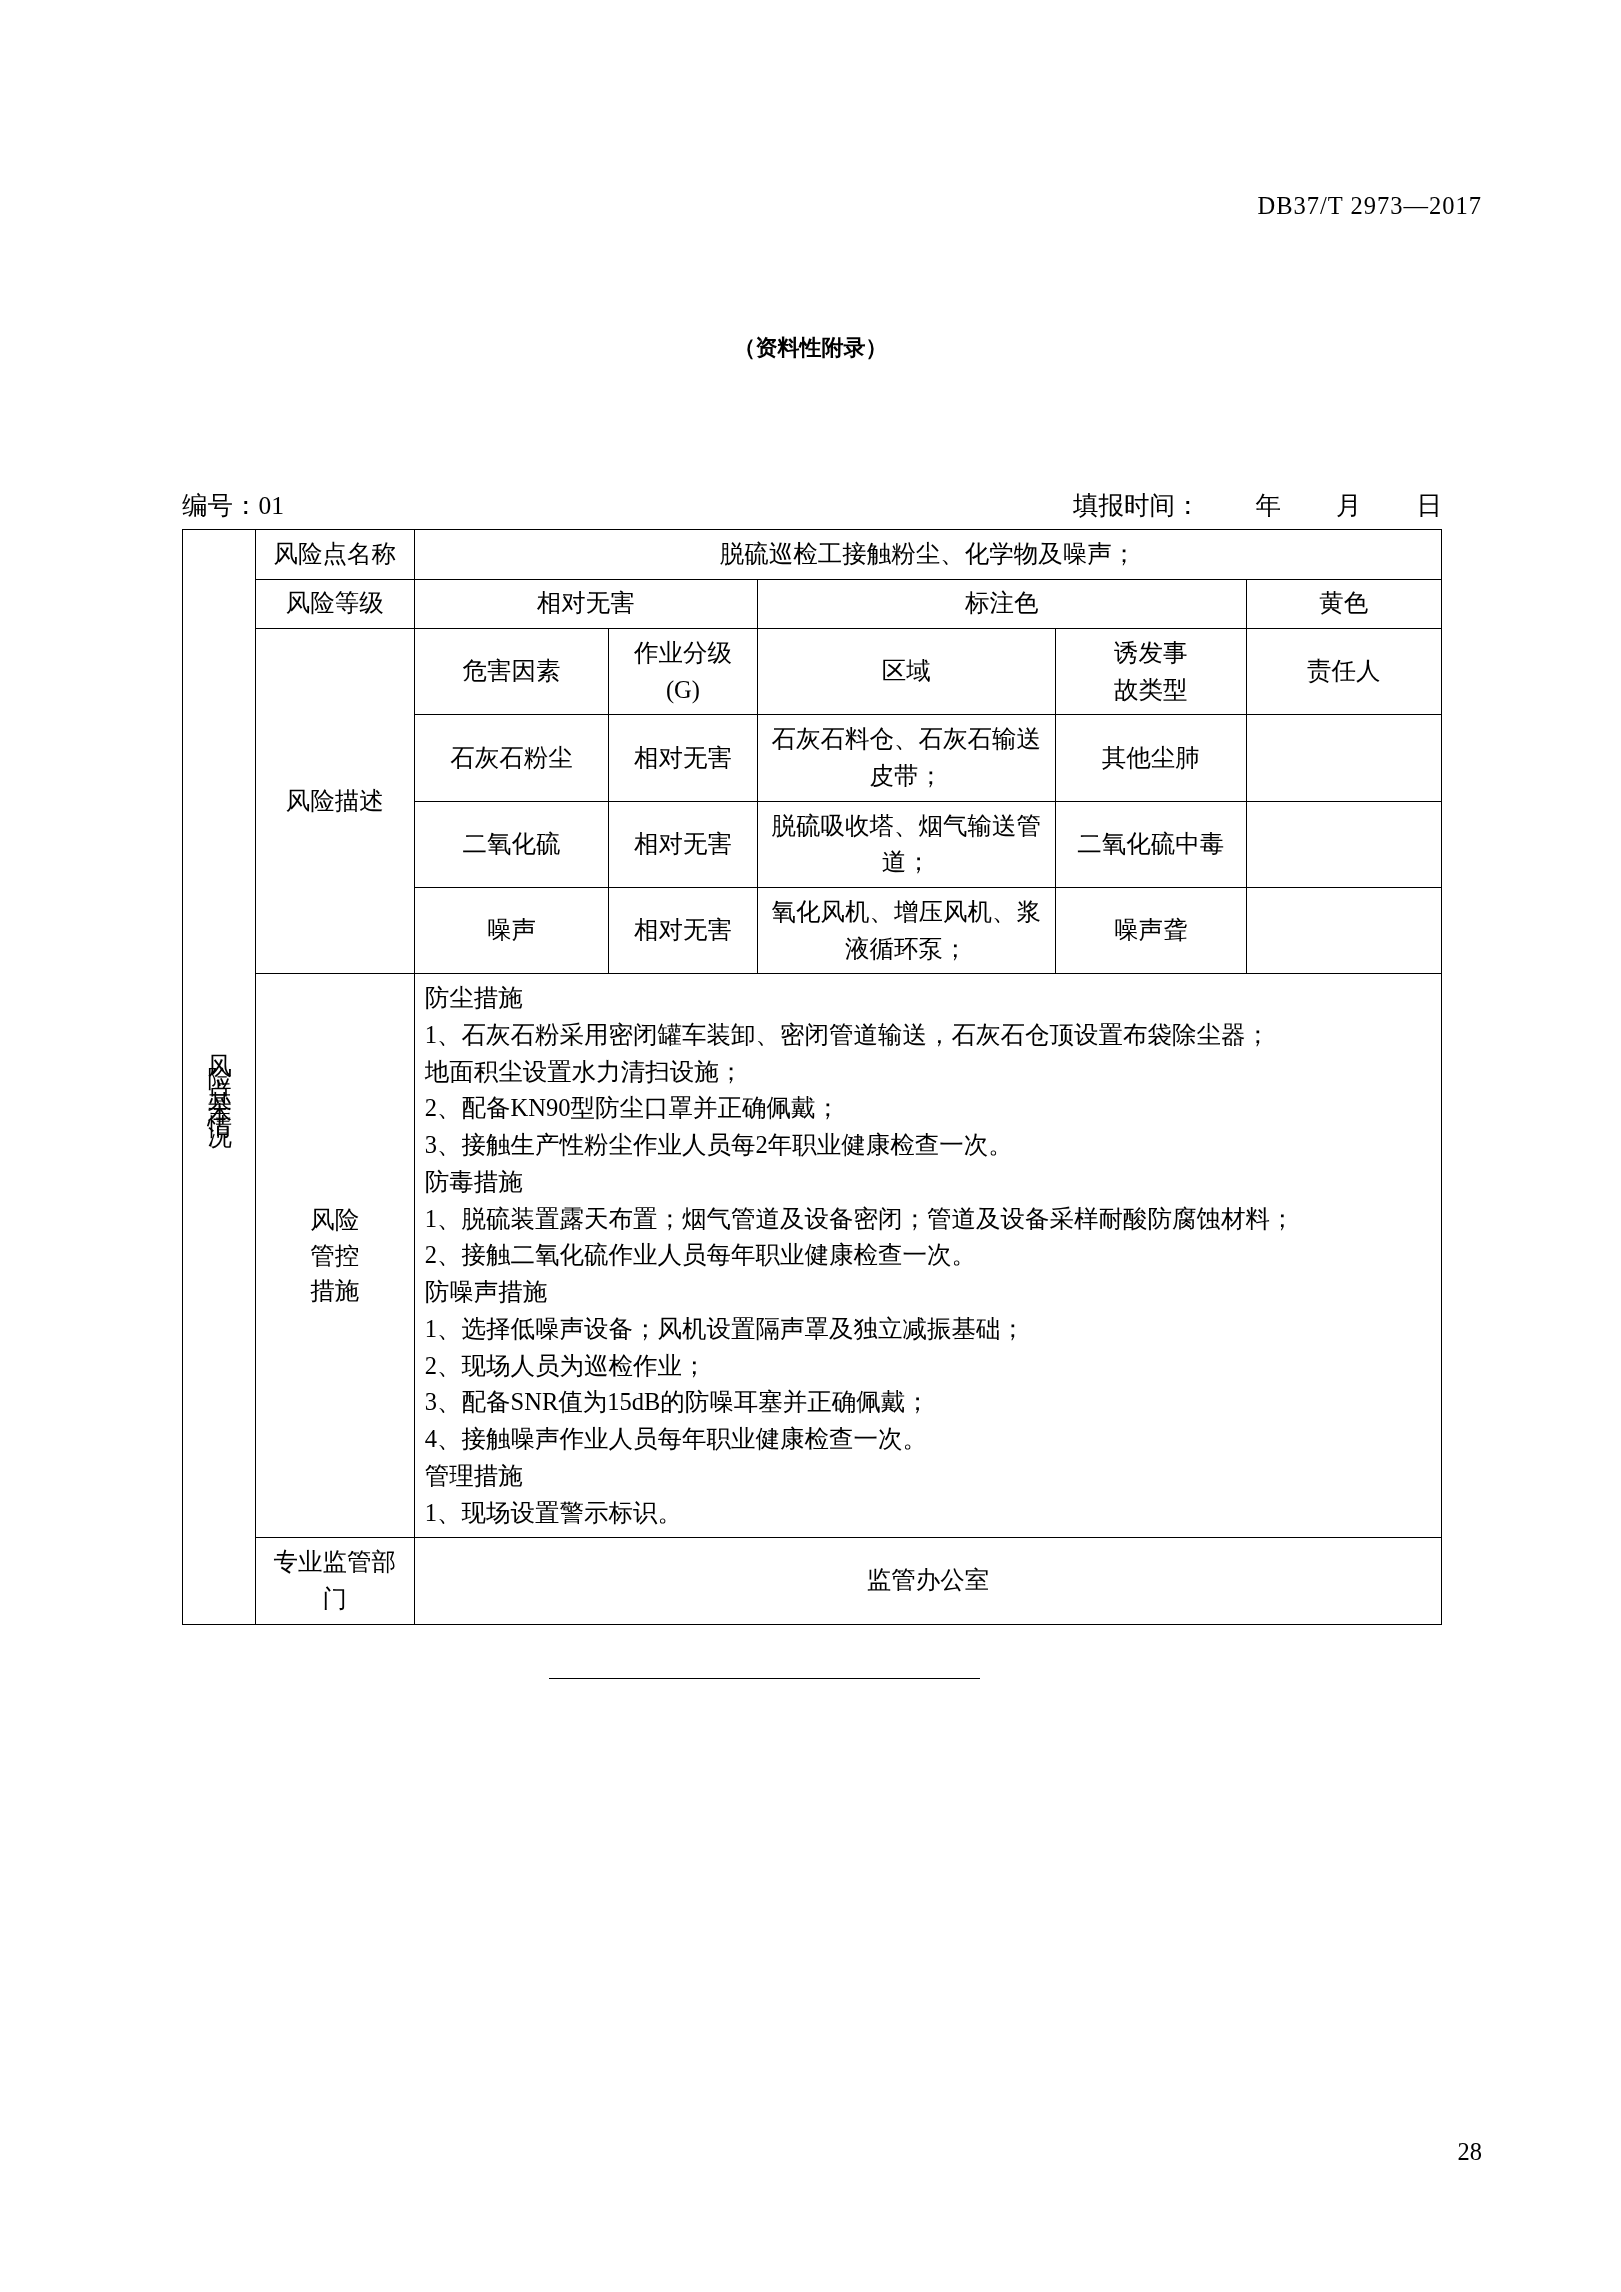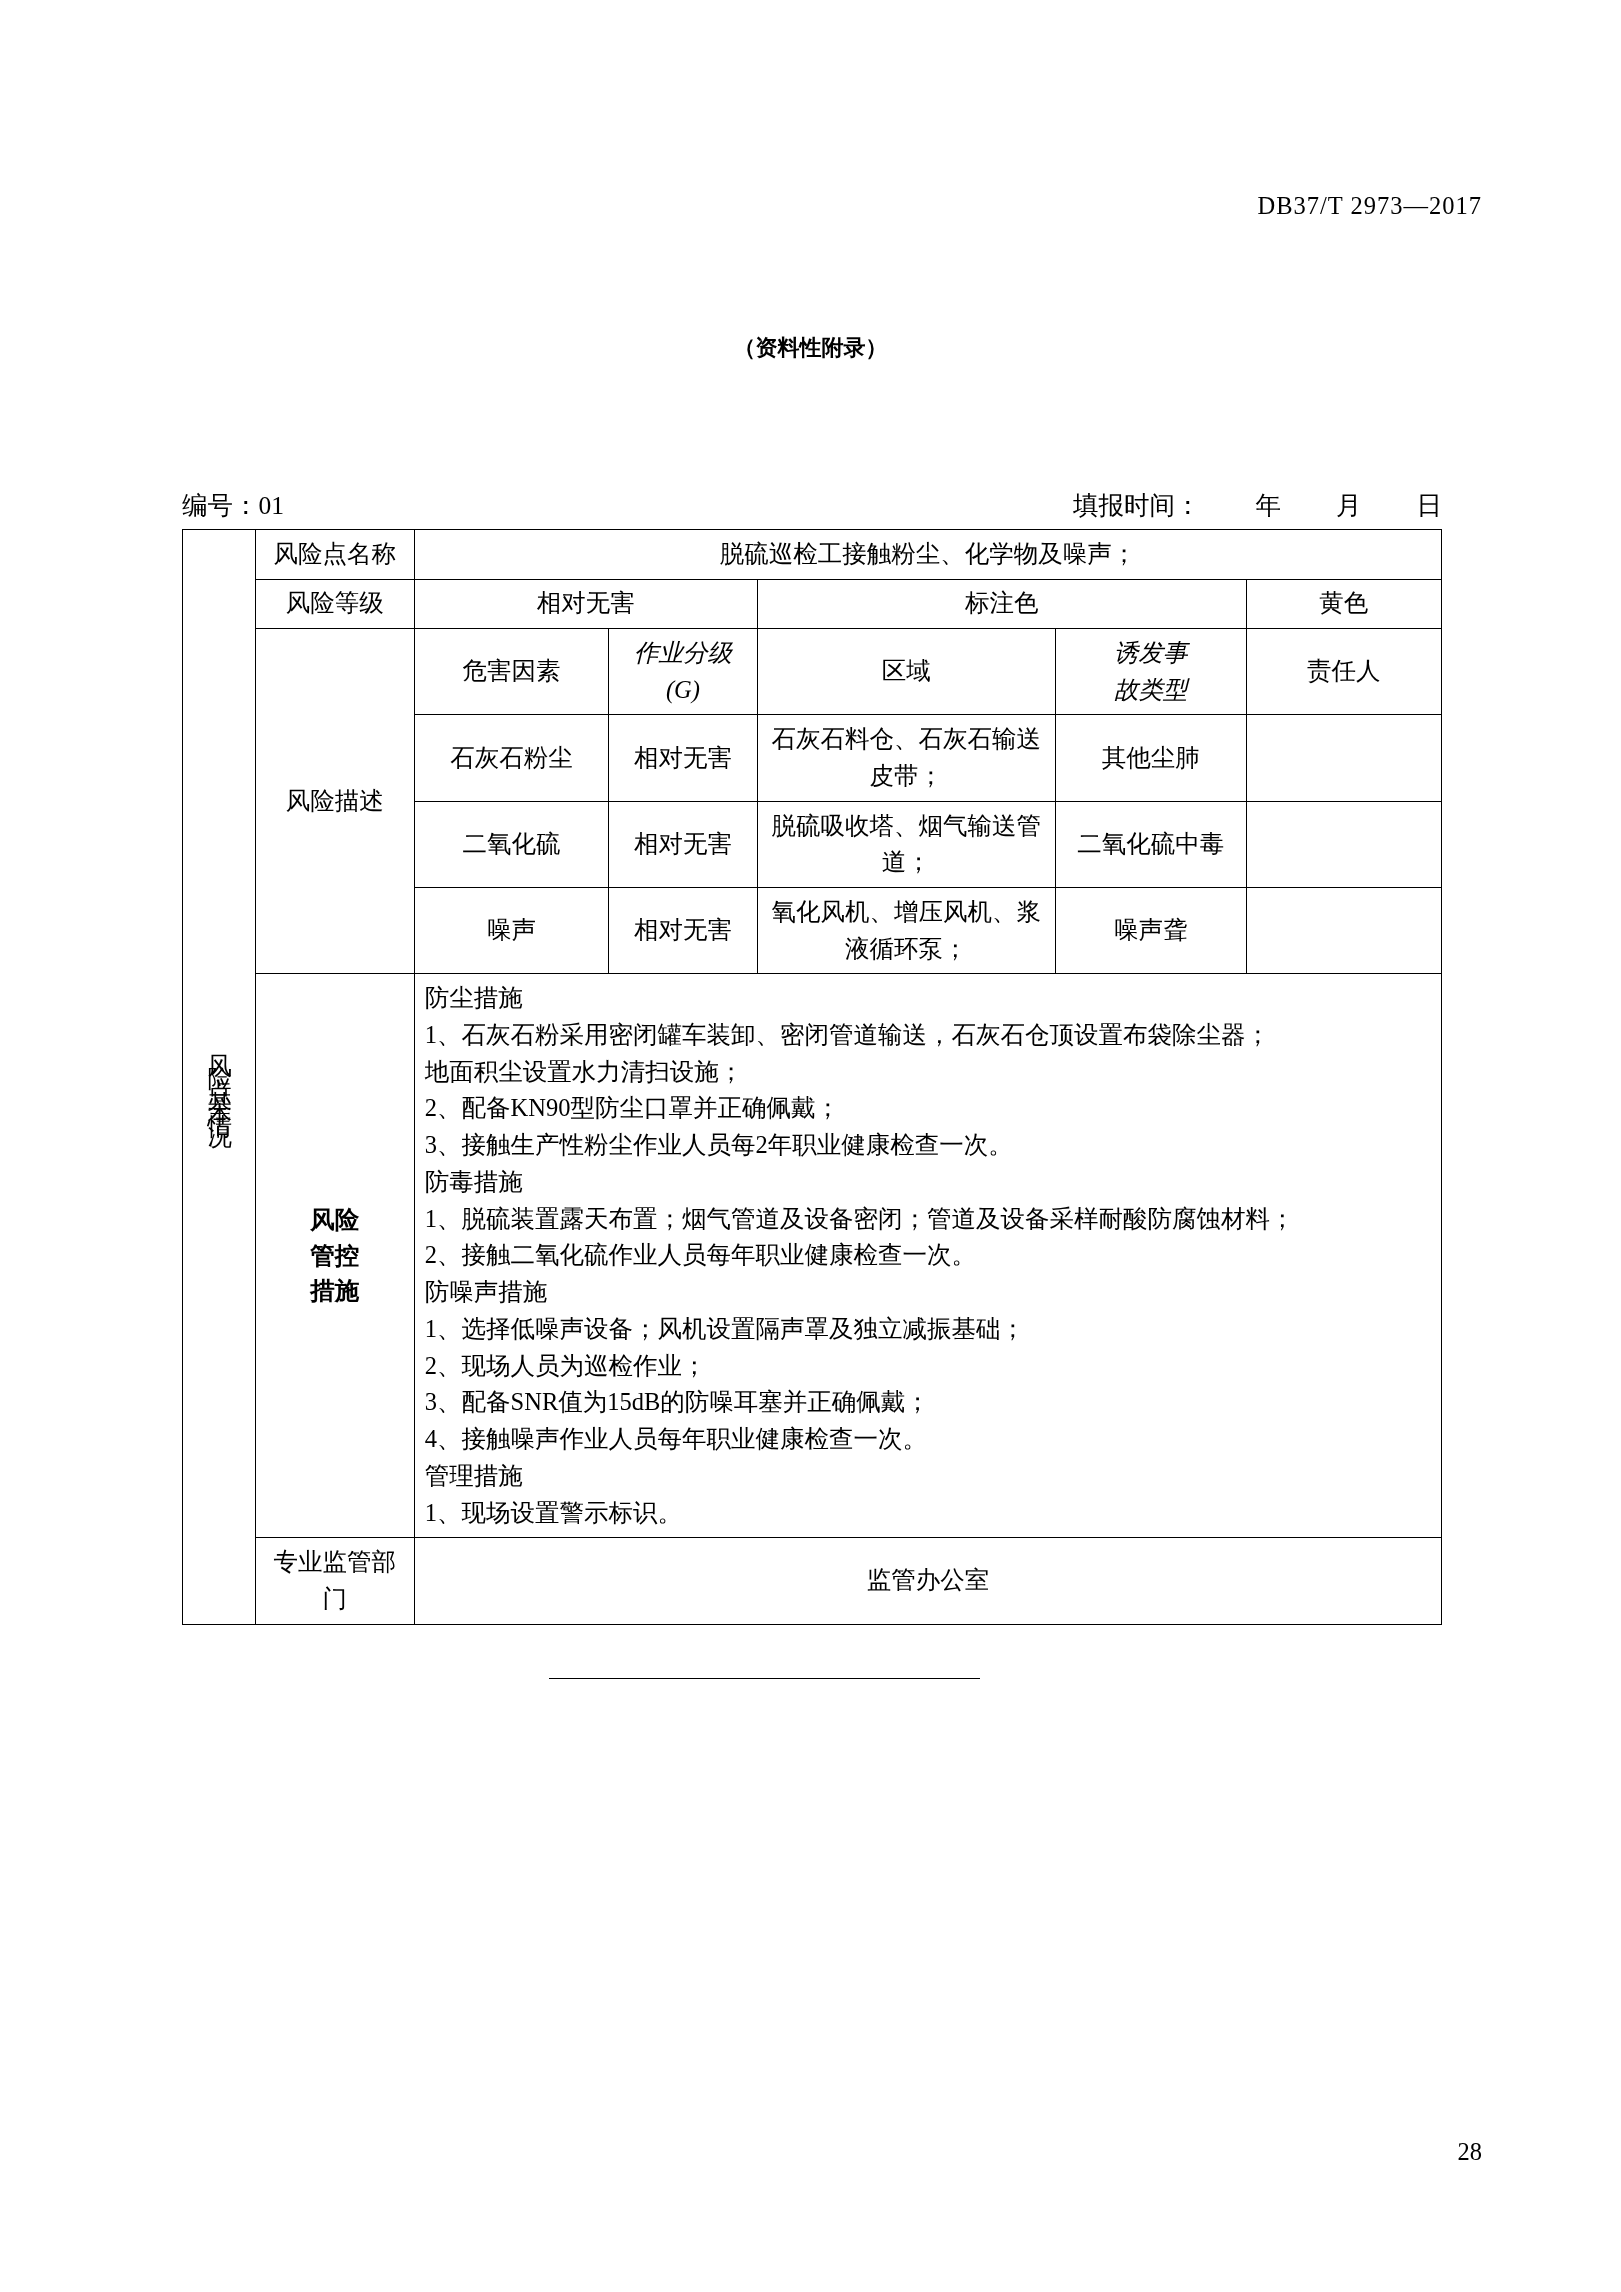--- a/index.html
+++ b/index.html
@@ -97,32 +97,30 @@
   }
   .vert-wrap {
     display: flex;
     align-items: center;
     justify-content: center;
     height: 100%;
   }
   .stack-label {
     text-align: center;
     line-height: 1.45;
-    font-weight: bold;
   }
   .measures {
     text-align: left;
     line-height: 1.72;
     padding: 9.8px 11.8px 13.7px 11.8px;
     font-size: 24.5px;
   }
   .measures div { white-space: nowrap; }
   .sub-head {
     line-height: 1.3;
-    font-style: italic;
   }
   .footer-rule {
     position: absolute;
     top: 1678px;
     left: 549px;
     width: 431px;
     border-bottom: 1.5px solid #000;
   }
   .page-number {
     position: absolute;

